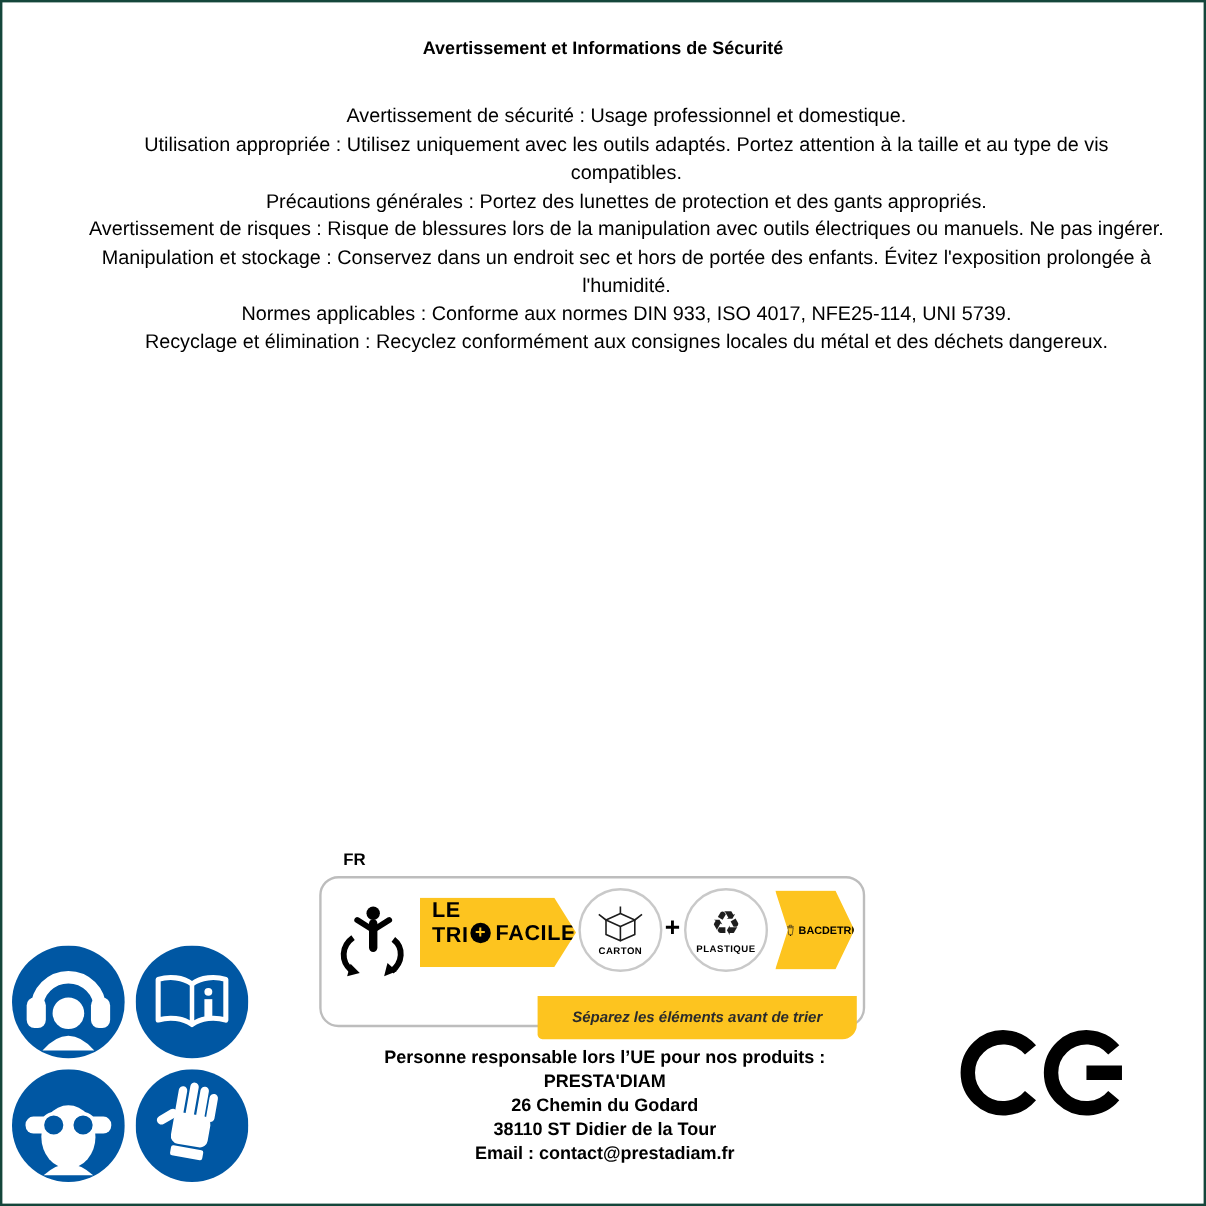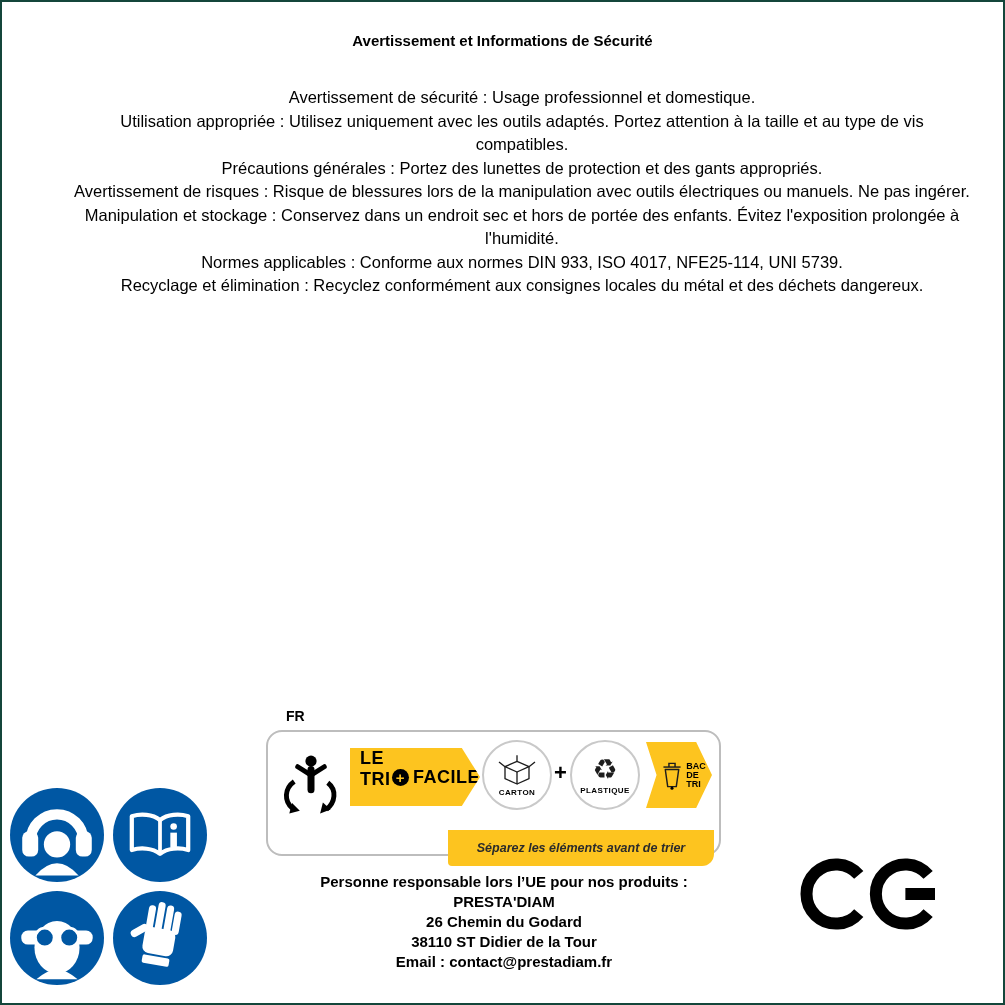--- a/index.html
+++ b/index.html
@@ -46,21 +46,21 @@
     display:inline-flex;align-items:center;justify-content:center;font-size:15px;font-weight:bold;line-height:1;}
   .mat-circle{position:absolute;top:8px;width:70px;height:70px;border:2px solid #c9c9c9;border-radius:50%;
     background:#fff;display:flex;flex-direction:column;align-items:center;justify-content:center;box-sizing:border-box;}
   .c1{left:214px;} .c2{left:302px;}
   .mat-label{font-size:8px;font-weight:bold;letter-spacing:.4px;margin-top:1px;}
   .plus-sep{position:absolute;left:286px;top:28px;font-size:22px;font-weight:bold;}
   .recycle-glyph{font-size:28px;line-height:30px;color:#1d1d1d;}
   .bac-chevron{position:absolute;left:378px;top:10px;width:66px;height:66px;background:var(--triman-yellow);
     clip-path:polygon(0 0,76% 0,100% 50%,76% 100%,0 100%,16% 50%);
     display:flex;align-items:center;justify-content:center;gap:3px;padding-left:9px;box-sizing:border-box;}
-  .bac-text{display:flex;flex-direction:column;font-size:9px;font-weight:bold;line-height:9px;justify-content:flex-end;}
+  .bac-text{display:flex;flex-direction:row;font-size:9px;font-weight:bold;line-height:9px;justify-content:flex-end;}
   .tagline{position:absolute;left:180px;top:98px;width:266px;height:36px;background:var(--triman-yellow);
     display:flex;align-items:center;justify-content:center;font-size:12.5px;font-style:italic;font-weight:bold;
     color:#2b2b2b;border-radius:0 0 12px 4px;}
 
   
   .responsible{position:absolute;left:252px;top:870px;width:500px;text-align:center;
     font-size:15px;font-weight:bold;line-height:20px;}
 
   
   .ce{position:absolute;left:797px;top:846px;width:148px;height:92px;}

